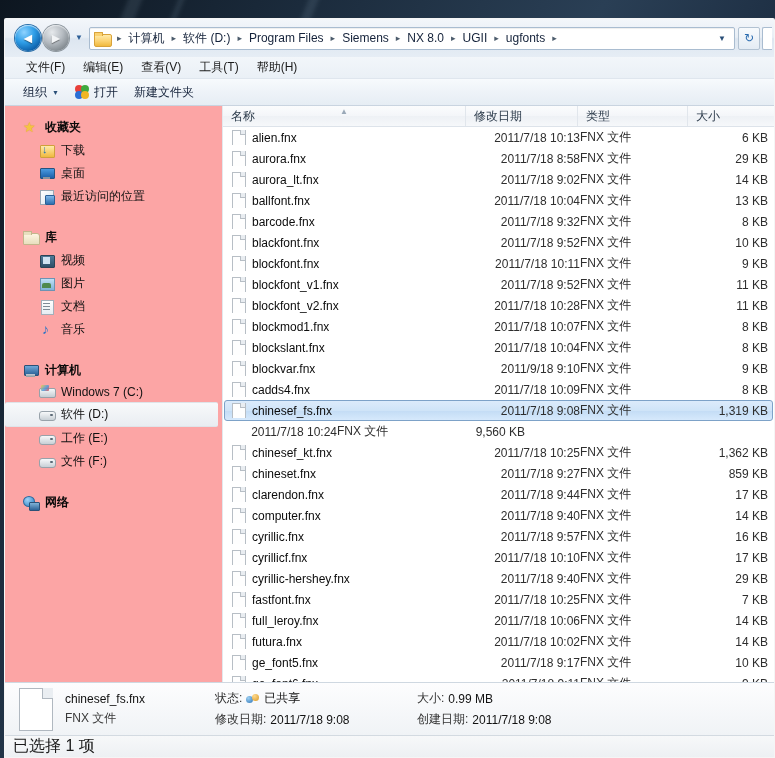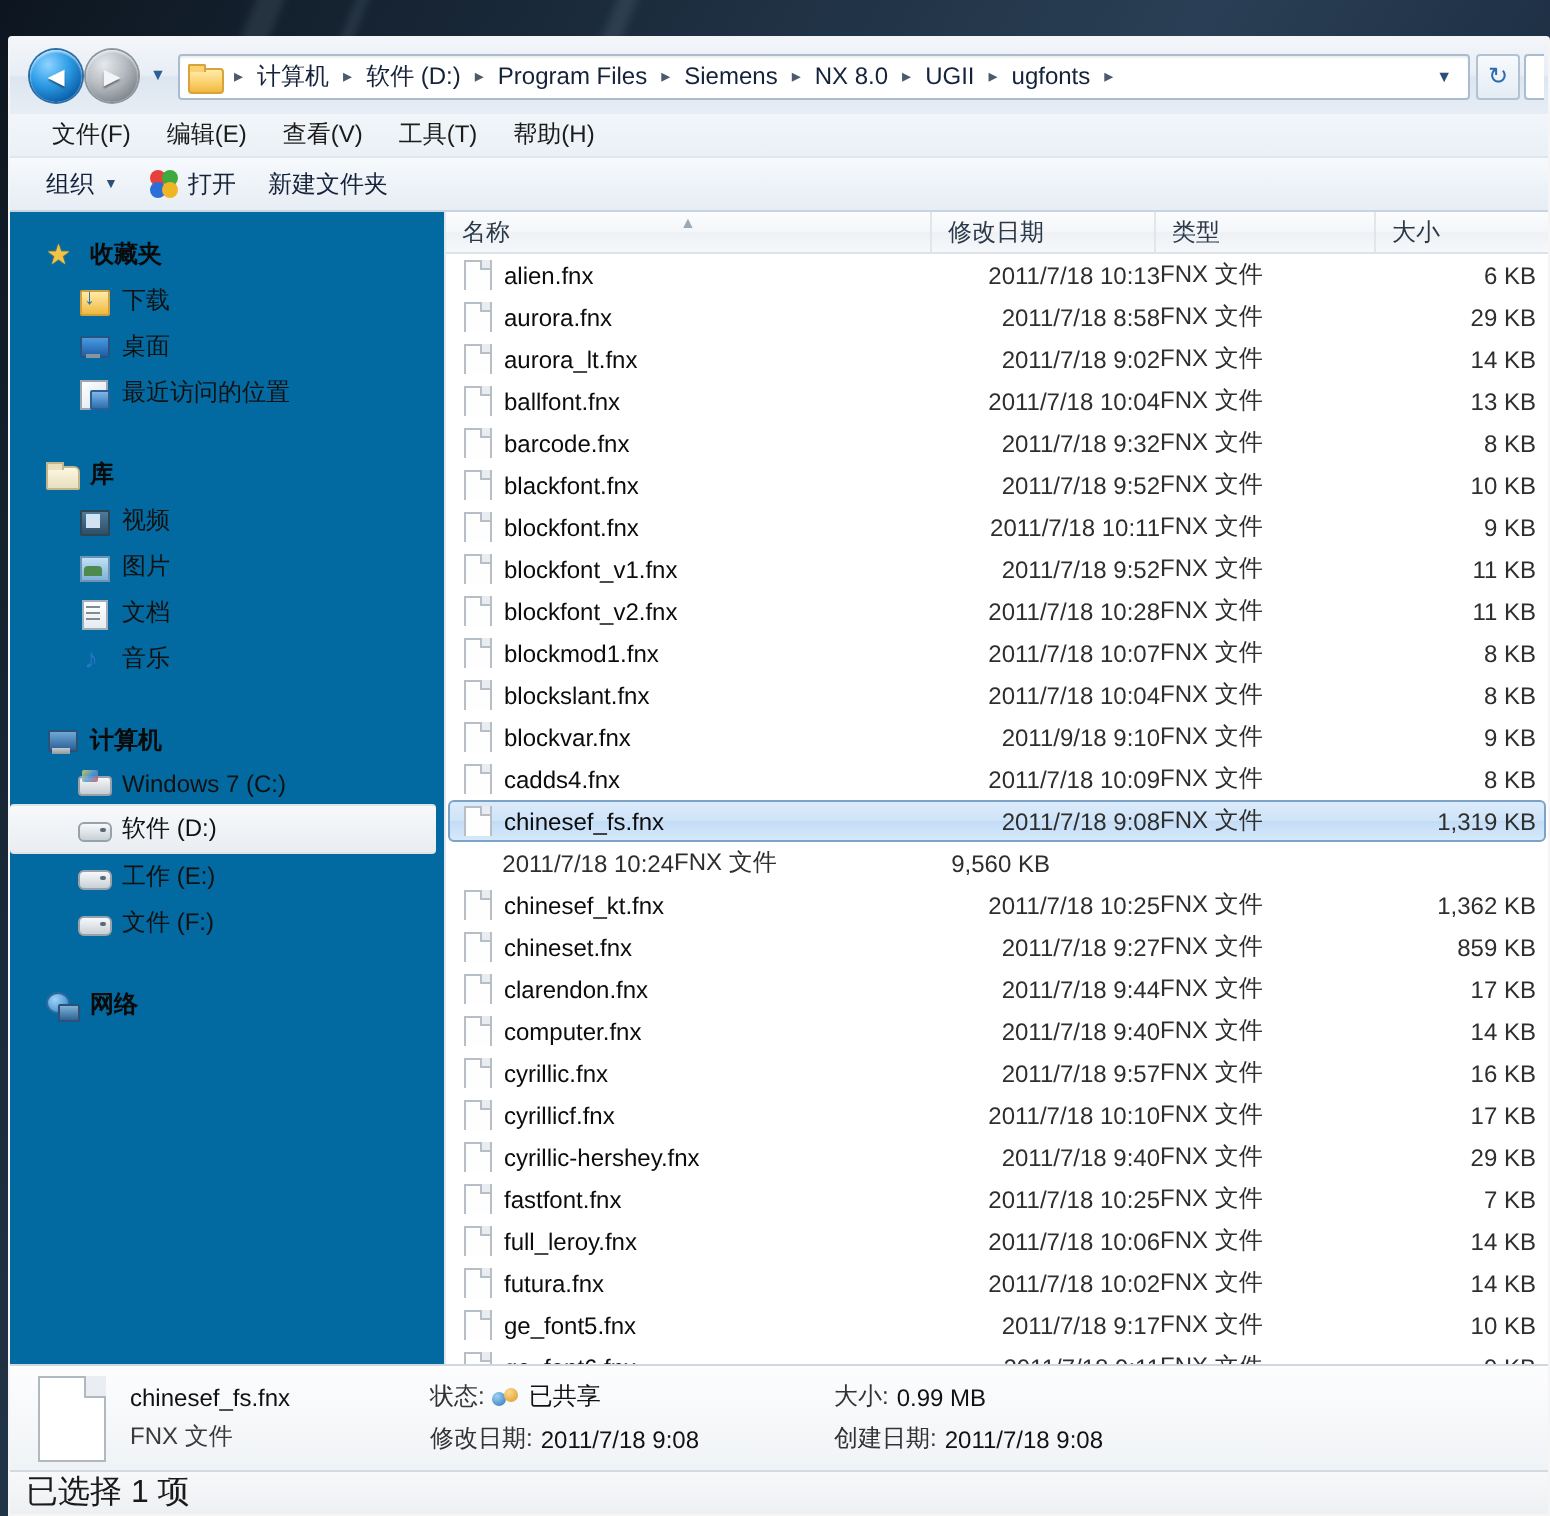--- a/index.html
+++ b/index.html
@@ -114,21 +114,21 @@
   .open-ico i:nth-child(1){ background:#e8403a; left:0; top:0; }
   .open-ico i:nth-child(2){ background:#3fa93f; left:6px; top:0; }
   .open-ico i:nth-child(3){ background:#2b6fd6; left:0; top:6px; }
   .open-ico i:nth-child(4){ background:#f0b524; left:6px; top:6px; }
 
   
   .split { flex: 1 1 auto; display: flex; min-height: 0; background: #fff; }
 
   
   .navpane {
-    flex: 0 0 218px; background: #0369a1; border-right: 1px solid #e3e8ed;
+    flex: 0 0 218px; background: #fca5a5; border-right: 1px solid #e3e8ed;
     padding-top: 10px; overflow: hidden; font-size: 12px;
   }
   .nav-group { margin-bottom: 4px; }
   .nav-root {
     display: flex; align-items: center; gap: 6px; padding: 3px 6px 3px 18px;
     color: #0a0a0a; font-weight: bold;
   }
   .nav-child {
     display: flex; align-items: center; gap: 6px; padding: 3px 6px 3px 34px;
     color: #111; white-space: nowrap;

